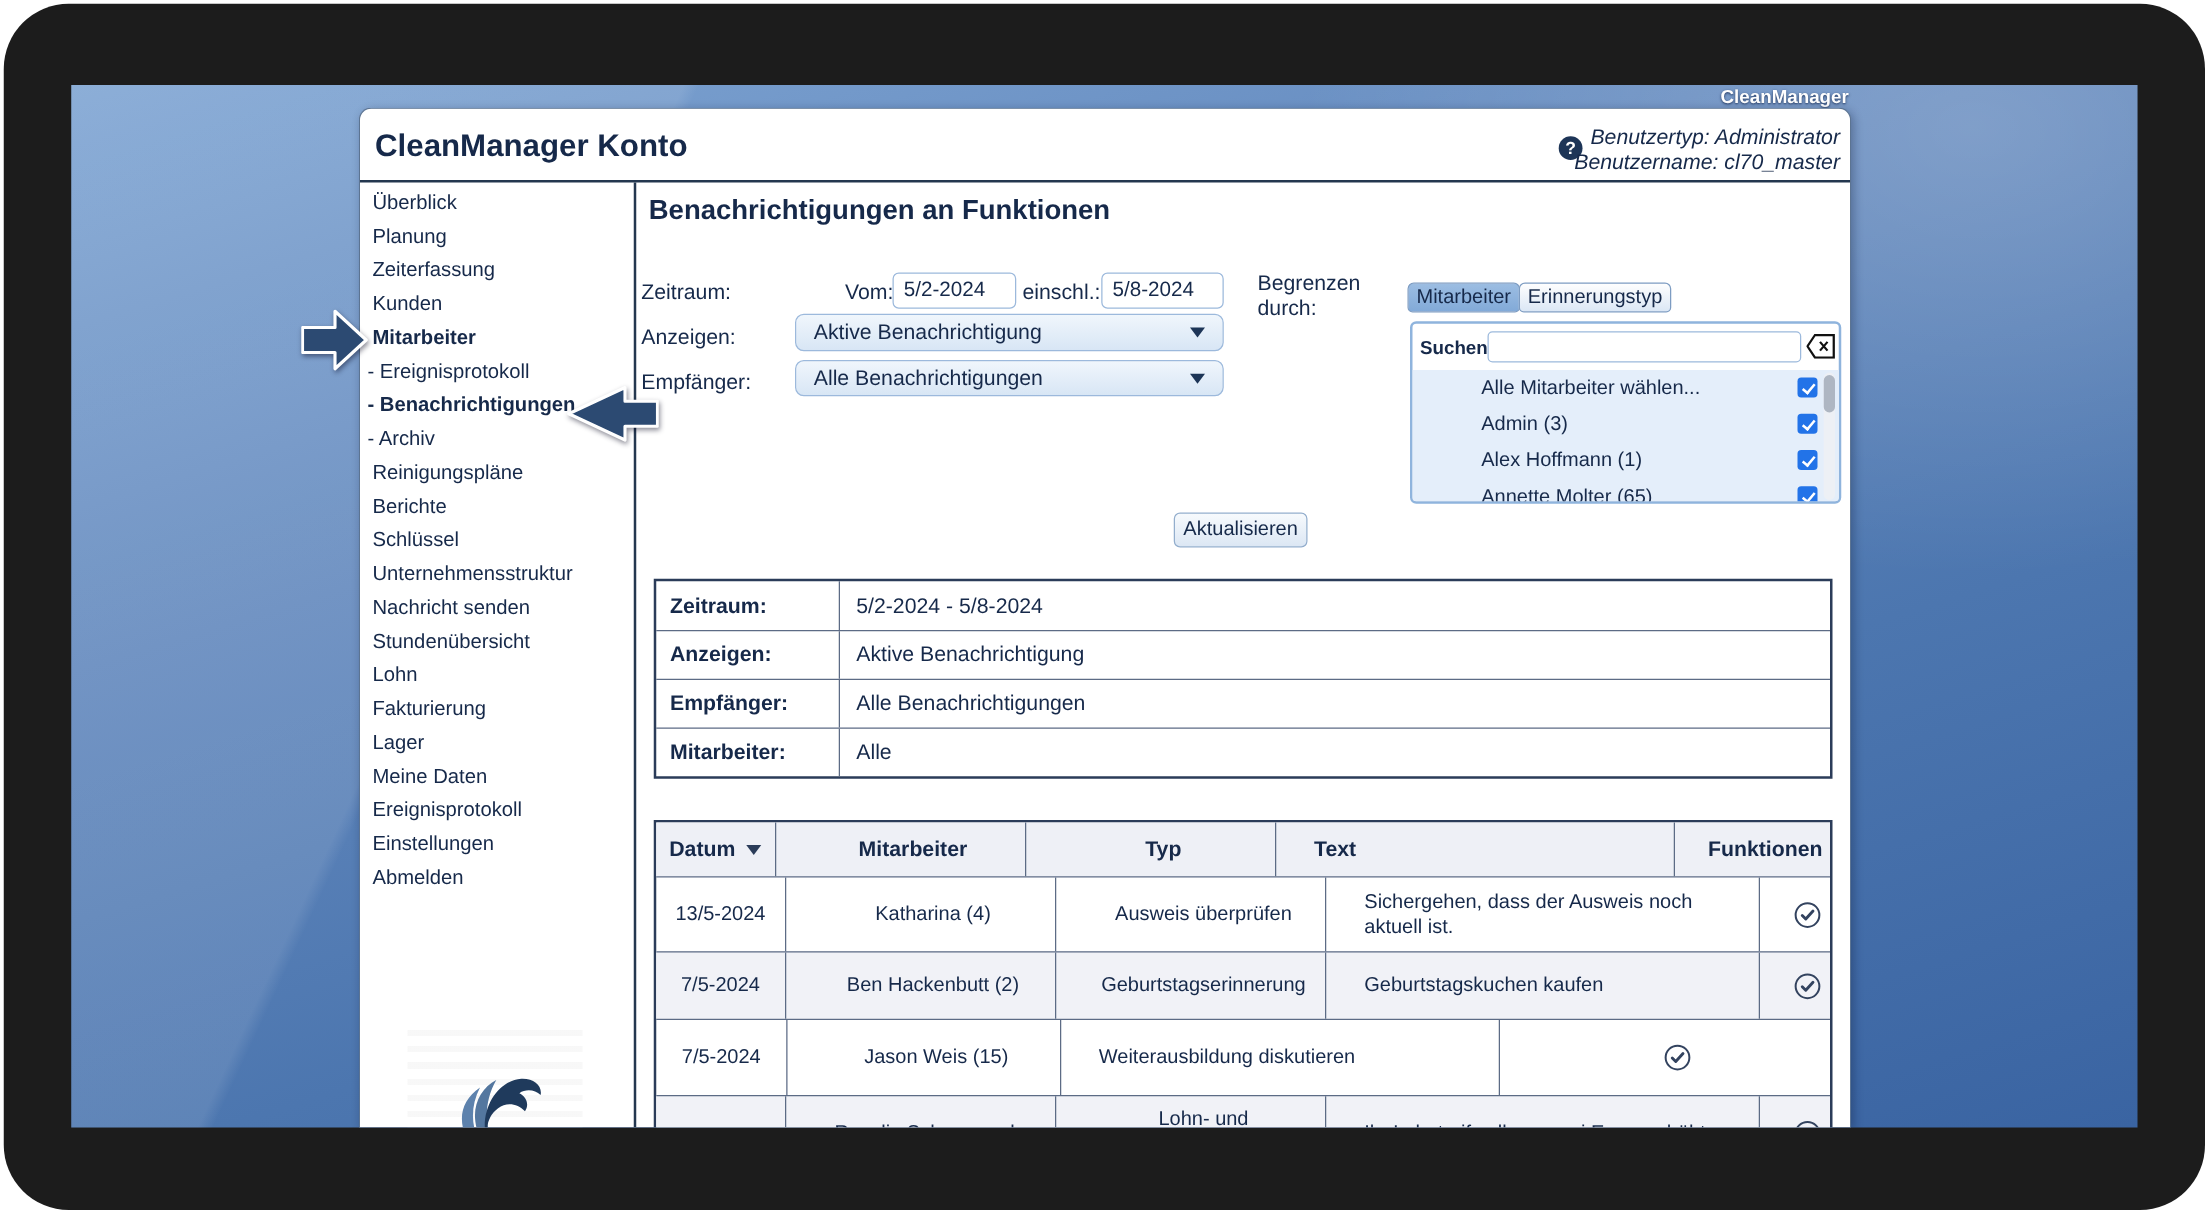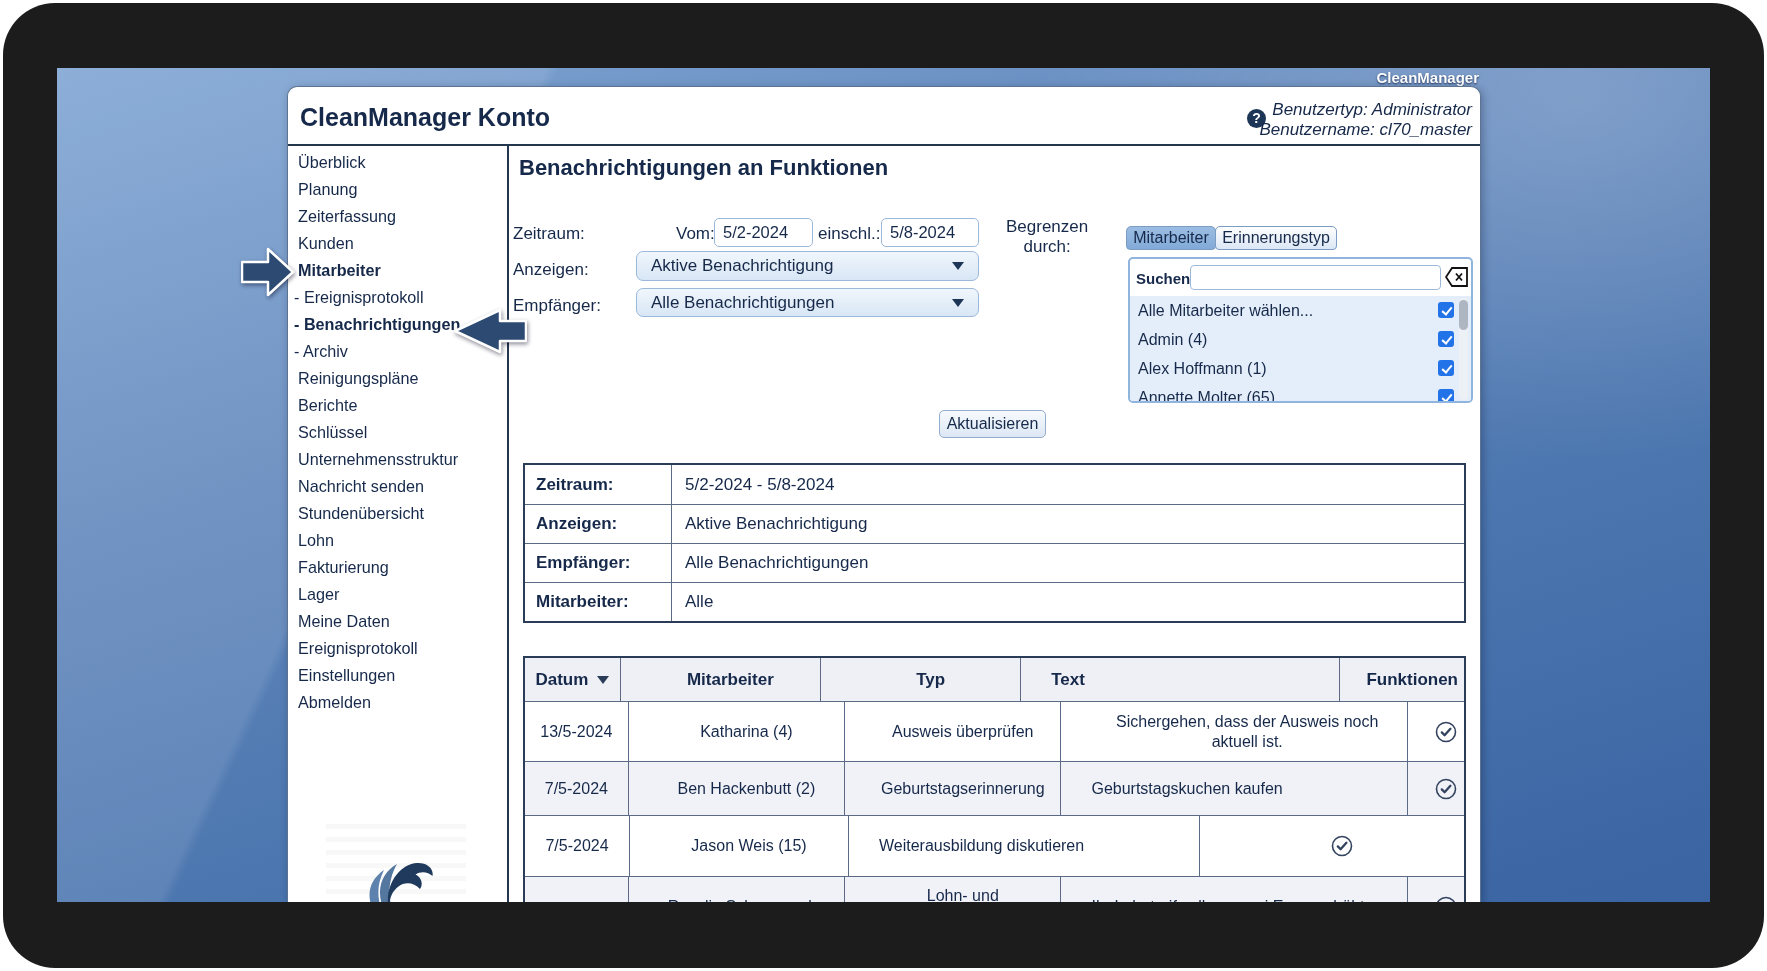--- a/index.html
+++ b/index.html
@@ -40,55 +40,55 @@
   .dinput { border:1.5px solid #9cb9dc; border-radius:5px; background:#fff; font-size:16.5px; color:#16294a;
     display:flex; align-items:center; padding:0 8px; }
   .inp-vom { left:426px; top:131px; width:99px; height:29px; }
   .inp-einschl { left:593px; top:131px; width:98px; height:29px; }
   .dropdown { background:linear-gradient(#f0f6fc,#d8e6f5); border:1.5px solid #9cb9dc; border-radius:7px;
     font-size:17px; color:#16294a; display:flex; align-items:center; padding:0 14px; }
   .dd1 { left:348px; top:164px; width:343px; height:30px; }
   .dd2 { left:348px; top:201px; width:343px; height:29px; }
   .dd-arrow { position:absolute; right:14px; top:50%; transform:translateY(-50%); width:0; height:0;
     border-left:6px solid transparent; border-right:6px solid transparent; border-top:8px solid #1d3557; }
-  .lbl-begrenzen { left:718px; top:130px; line-height:20px;text-align:center; }
+  .lbl-begrenzen { left:718px; top:130px; line-height:20px; }
   .tabs { left:838px; top:139px; height:24px; display:flex; }
   .tab { border:1px solid #7d9cc2; border-radius:5px 5px 4px 4px; font-size:16px; color:#16294a;
     display:flex; align-items:center; justify-content:center; }
   .tab.active { background:linear-gradient(#9cbde2,#82aad8); width:90px; z-index:2; }
   .tab.inactive { background:linear-gradient(#fefefe,#dbe7f5); width:122px; margin-left:-1px; }
   .panel { left:840px; top:170px; width:345px; height:146px; border:2px solid #8fb4dd; border-radius:5px;
     background:#fff; overflow:hidden; }
   .search-label { left:6px; top:11px; font-weight:bold; font-size:15px; color:#16294a; }
   .search-input { left:60px; top:6px; width:251px; height:25px; border:1.5px solid #9cb9dc; border-radius:4px; background:#fff;
     font-size:15px; color:#16294a; padding:0 6px; display:flex; align-items:center; }
   .clear-btn { left:315px; top:8px; width:24px; height:20px; }
   .mlist { left:0; top:37px; right:0; bottom:0; background:#e4eefa; }
-  .mrow { height:29px; display:flex; align-items:center; padding:0 40px 0 8px; font-size:16px; color:#16294a; position:relative; }
+  .mrow { height:29px; display:flex; align-items:center; padding:0 40px 0 8px; font-size:16px; color:#16294a; position:relative;margin-left:47px; }
   .mcheck { position:absolute; right:17px; top:6px; width:16px; height:16px; background:#2273e8; border-radius:3px; }
   .mcheck::after { content:""; position:absolute; left:5.5px; top:2.5px; width:4px; height:8px;
     border:solid #fff; border-width:0 2.5px 2.5px 0; transform:rotate(40deg); }
   .mscroll { position:absolute; right:3px; top:39px; width:9px; height:102px; background:#edf0f5; border-radius:5px; }
   .mthumb { position:absolute; left:0; top:2px; width:9px; height:30px; background:#aeb6c2; border-radius:5px; }
   .btn-update { left:651px; top:323px; width:107px; height:28px; background:linear-gradient(#f7fafd,#dce7f4);
     border:1.5px solid #93aecd; border-radius:5px; font-size:16px; color:#16294a;
     display:flex; align-items:center; justify-content:center; }
   .summary { left:235px; top:376px; width:943px; border:2px solid #2b3c59; }
   .srow { display:flex; height:39px; border-top:1px solid #5c6b85; font-size:17px; color:#16294a; }
   .srow:first-child { border-top:none; }
   .srow .sl { width:147px; border-right:1px solid #5c6b85; font-weight:bold; padding-left:11px; display:flex; align-items:center; }
   .srow .sv { flex:1; padding-left:13px; display:flex; align-items:center; }
   .dtable { left:235px; top:569px; width:943px; border:2px solid #2b3c59; font-size:16px; color:#16294a; }
   .drow { display:flex; border-top:1px solid #5c6b85;gap:20px; }
   .drow.head { height:43px; background:#eef0f6; border-top:none; font-weight:bold; font-size:17px; }
   .dcell { border-right:1px solid #5c6b85; display:flex; align-items:center; justify-content:center;
     text-align:center; padding:2px 6px; line-height:20px; }
   .dcell:last-child { border-right:none; }
   .c1 { width:105px; } .c2 { width:199px; } .c3 { width:199px; }
-  .c4 { width:331px; justify-content:flex-start; text-align:center; padding:2px 4px 2px 10px; } .c5 { flex:1; }
+  .c4 { width:331px; justify-content:flex-start; text-align:left; padding:2px 4px 2px 10px; } .c5 { flex:1; }
   .dbody .drow:nth-child(1) { height:60px; }
   .dbody .drow:nth-child(2) { height:54px; }
   .dbody .drow:nth-child(3) { height:61px; }
   .dbody .drow:nth-child(4) { height:60px; }
   .drow.alt { background:#f1f2f7; }
   .drow.clipped .c3 { padding-bottom:24px; }
   .sort-arrow { width:0; height:0; margin-left:9px; border-left:6px solid transparent; border-right:6px solid transparent;
     border-top:8px solid #2b3c59; display:inline-block; }
   .arrow-right { position:absolute; left:184px; top:177px; z-index:5; filter:drop-shadow(1px 2px 2px rgba(0,0,25,.45)); }
   .arrow-left { position:absolute; left:396px; top:240px; z-index:5; filter:drop-shadow(1px 2px 2px rgba(0,0,25,.45)); }
@@ -205,21 +205,21 @@
           </svg>
         </div>
         <div class="abs mlist">
 
             <div class="mrow">
               <span>Alle Mitarbeiter wählen...</span>
               <span class="mcheck"></span>
             </div>
 
             <div class="mrow">
-              <span>Admin (4)</span>
+              <span>Admin (3)</span>
               <span class="mcheck"></span>
             </div>
 
             <div class="mrow">
               <span>Alex Hoffmann (1)</span>
               <span class="mcheck"></span>
             </div>
 
             <div class="mrow">
               <span>Annette Molter (65)</span>

